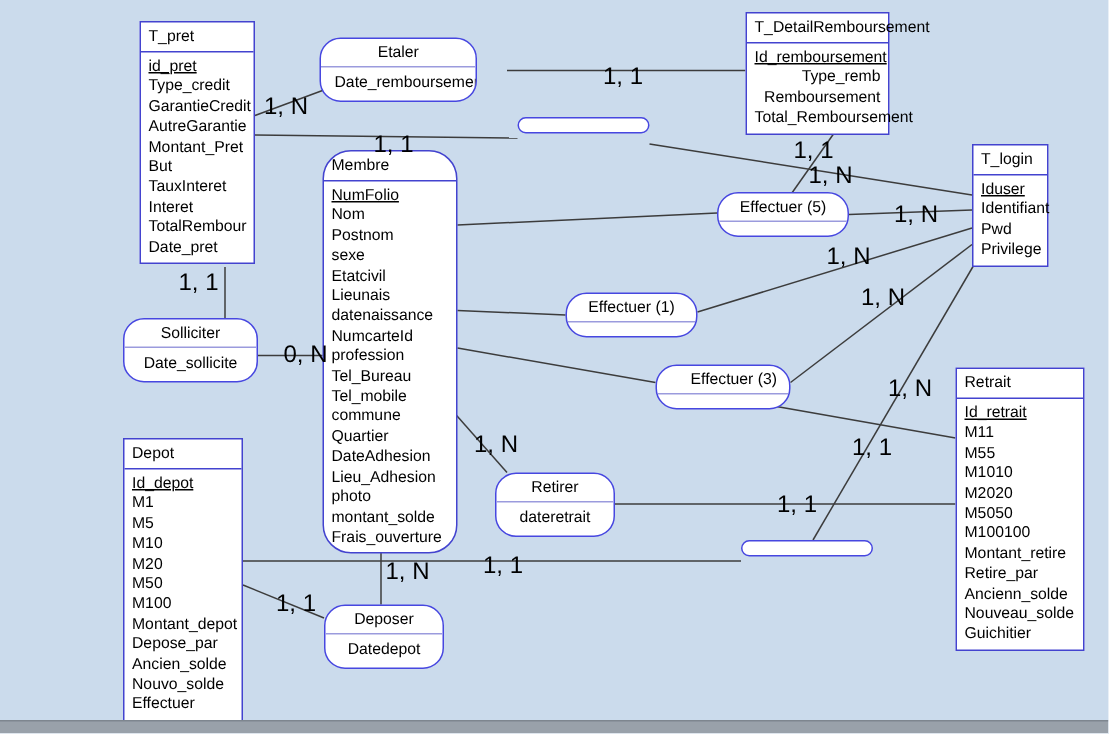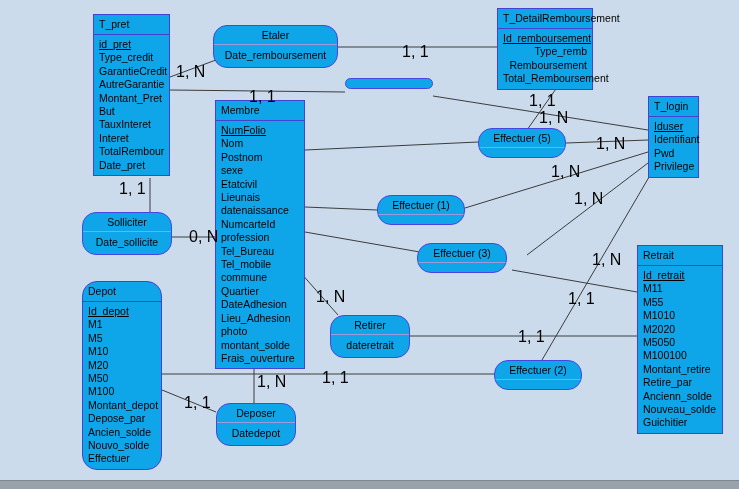--- a/index.html
+++ b/index.html
@@ -4,21 +4,21 @@
 <style>
   html,body{margin:0;padding:0;background:#ffffff;}
   #canvas{
     position:relative;width:739px;height:489px;overflow:hidden;
     background:var(--background,#cbdbec);
     font-family:"Liberation Sans",sans-serif;
     color:var(--text,#000);
   }
   #wires{position:absolute;left:0;top:0;width:739px;height:489px;}
   .box{
-    position:absolute;background:#0ea5e9;
+    position:absolute;background:#ffffff;
     border:1px solid var(--entity-border,#4343cf);
     font-size:10.5px;line-height:13px;box-sizing:border-box;
   }
   .entity .title{
     padding:3px 5px 3px;white-space:nowrap;
     border-bottom:1px solid var(--entity-border,#4343cf);
   }
   .entity .attrs{padding:3px 0 3px;}
   .entity .attr{padding:0 5px;line-height:13.4px;white-space:nowrap;}
   .pk{text-decoration:underline;}
@@ -94,21 +94,21 @@
     </div>
     <div class="box entity" style="left: 648px; top: 96px; width: 51px;">
       <div class="title">T_login</div>
       <div class="attrs">
         <div class="attr pk">Iduser</div>
         <div class="attr">Identifiant</div>
         <div class="attr">Pwd</div>
         <div class="attr">Privilege</div>
       </div>
     </div>
-    <div class="box entity" style="left: 215px; top: 100px; width: 90px;">
+    <div class="box entity" style="left: 215px; top: 100px; width: 90px; border-radius: 19px;">
       <div class="title">Membre</div>
       <div class="attrs">
         <div class="attr pk">NumFolio</div>
         <div class="attr">Nom</div>
         <div class="attr">Postnom</div>
         <div class="attr">sexe</div>
         <div class="attr">Etatcivil</div>
         <div class="attr">Lieunais</div>
         <div class="attr">datenaissance</div>
         <div class="attr">NumcarteId</div>
@@ -117,21 +117,21 @@
         <div class="attr">Tel_mobile</div>
         <div class="attr">commune</div>
         <div class="attr">Quartier</div>
         <div class="attr">DateAdhesion</div>
         <div class="attr">Lieu_Adhesion</div>
         <div class="attr">photo</div>
         <div class="attr">montant_solde</div>
         <div class="attr">Frais_ouverture</div>
       </div>
     </div>
-    <div class="box entity" style="left: 82px; top: 281px; width: 80px; border-radius: 15px;">
+    <div class="box entity" style="left: 82px; top: 292px; width: 80px;">
       <div class="title">Depot</div>
       <div class="attrs">
         <div class="attr pk">Id_depot</div>
         <div class="attr">M1</div>
         <div class="attr">M5</div>
         <div class="attr">M10</div>
         <div class="attr">M20</div>
         <div class="attr">M50</div>
         <div class="attr">M100</div>
         <div class="attr">Montant_depot</div>
@@ -151,21 +151,21 @@
         <div class="attr">M2020</div>
         <div class="attr">M5050</div>
         <div class="attr">M100100</div>
         <div class="attr">Montant_retire</div>
         <div class="attr">Retire_par</div>
         <div class="attr">Ancienn_solde</div>
         <div class="attr">Nouveau_solde</div>
         <div class="attr">Guichitier</div>
       </div>
     </div>
-    <div class="box rel" style="left: 213px; top: 25px; width: 125px;">
+    <div class="box rel" style="left: 213px; top: 25px; width: 105px;">
       <div class="title">Etaler</div>
       <div class="attr">Date_remboursement</div>
     </div>
     <div class="box rel" style="left: 82px; top: 212px; width: 90px;">
       <div class="title">Solliciter</div>
       <div class="attr">Date_sollicite</div>
     </div>
     <div class="box rel" style="left: 330px; top: 315px; width: 80px;">
       <div class="title">Retirer</div>
       <div class="attr">dateretrait</div>
@@ -178,26 +178,25 @@
       <div class="spacer"></div>
     </div>
     <div class="box rel" style="left: 478px; top: 128px; width: 88px;">
       <div class="title">Effectuer (5)</div>
       <div class="spacer"></div>
     </div>
     <div class="box rel" style="left: 377px; top: 195px; width: 88px;">
       <div class="title">Effectuer (1)</div>
       <div class="spacer"></div>
     </div>
-    <div class="box rel" style="left: 417px; top: 243px; width: 90px;">
+    <div class="box rel" style="left: 437px; top: 243px; width: 90px; text-align: right;">
       <div class="title">Effectuer (3)</div>
       <div class="spacer"></div>
     </div>
     <div class="box rel" style="left: 494px; top: 360px; width: 88px;">
-      <div class="title">Effectuer (2)</div>
       <div class="spacer"></div>
     </div>
     <span class="card" style="left: 176px; top: 66px;">1, N</span>
     <span class="card" style="left: 249px; top: 91px;">1, 1</span>
     <span class="card" style="left: 402px; top: 46px;">1, 1</span>
     <span class="card" style="left: 529px; top: 95px;">1, 1</span>
     <span class="card" style="left: 539px; top: 112px;">1, N</span>
     <span class="card" style="left: 596px; top: 138px;">1, N</span>
     <span class="card" style="left: 551px; top: 166px;">1, N</span>
     <span class="card" style="left: 574px; top: 193px;">1, N</span>

